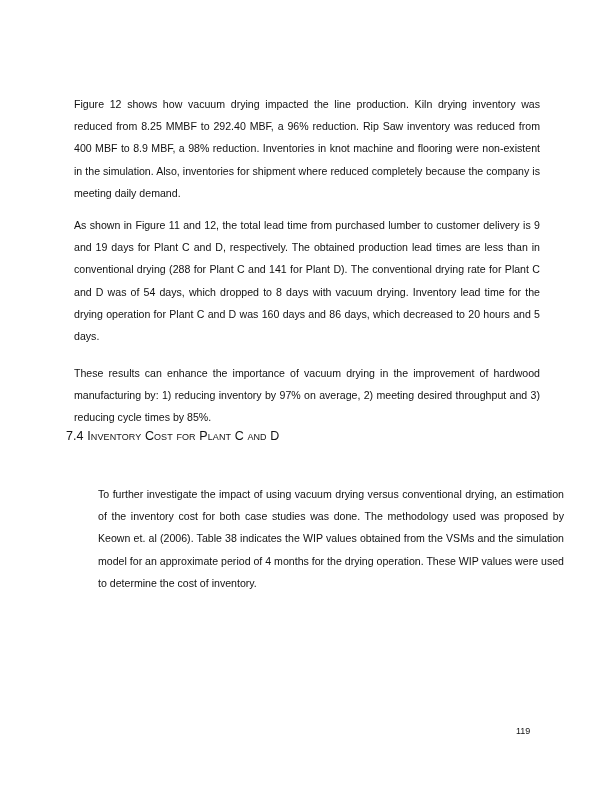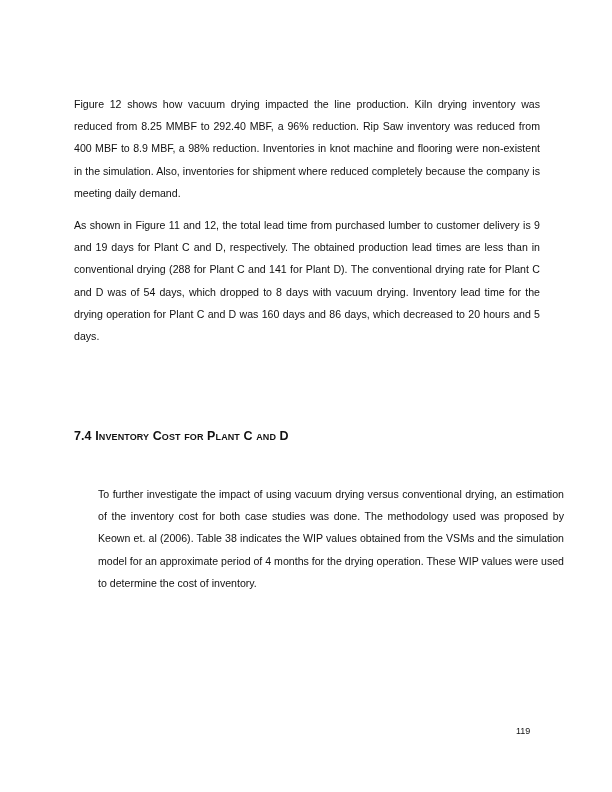--- a/index.html
+++ b/index.html
@@ -5,31 +5,32 @@
   html, body { margin: 0; padding: 0; background: #ffffff; }
   body { width: 612px; height: 792px; position: relative; overflow: hidden;
          font-family: "Liberation Sans", sans-serif; color: #111; }
   .page { position: absolute; left: 0; top: 0; width: 511px; height: 792px; background: #fff; }
   .para { position: absolute; left: 74px; width: 466px; font-size: 10.6px;
           line-height: 22.2px; text-align: justify; margin: 0; }
   .p1 { top: 93px; }
   .p2 { top: 200px; margin-top: 14px; }
   .p3 { top: 362px; }
   .p5 { top: 483px; margin-left: 24px; }
-  .heading { position: absolute; left: 74px; top: 429px; font-size: 12.5px; font-weight: bold;
+  .heading { position: absolute; left: 66px; top: 429px; font-size: 12.5px; font-weight: normal;
              margin: 0; letter-spacing: 0.1px; }
   .heading .sc { font-variant: small-caps; }
   .pagenum { position: absolute; left: 516px; top: 726px; font-size: 9px; }
 </style>
 </head>
 <body>
 
 <div class="page">
   <p class="para p1">Figure 12 shows how vacuum drying impacted the line production. Kiln drying inventory was reduced from 8.25 MMBF to 292.40 MBF, a 96% reduction. Rip Saw inventory was reduced from 400 MBF to 8.9 MBF, a 98% reduction. Inventories in knot machine and flooring were non-existent in the simulation. Also, inventories for shipment where reduced completely because the company is meeting daily demand.</p>
   <p class="para p2">As shown in Figure 11 and 12, the total lead time from purchased lumber to customer delivery is 9 and 19 days for Plant C and D, respectively.  The obtained production lead times are less than in conventional drying (288 for Plant C and 141 for Plant D). The conventional drying rate for Plant C and D was of 54 days, which dropped to 8 days with vacuum drying. Inventory lead time for the drying operation for Plant C and D was 160 days and 86 days, which decreased to 20 hours and 5 days.</p>
+  <p class="para p3">These results can enhance the importance of vacuum drying in the improvement of hardwood manufacturing by: 1) reducing inventory by 97% on average, 2) meeting desired throughput and 3) reducing cycle times by 85%.</p>
 
   <h3 class="heading">
     <span>7.4</span>
     <span class="sc">Inventory Cost for Plant C and D</span>
   </h3>
 
   <p class="para p5">To further investigate the impact of using vacuum drying versus conventional drying, an estimation of the inventory cost for both case studies was done. The methodology used was proposed by Keown et. al (2006). Table 38 indicates the WIP values obtained from the VSMs and the simulation model for an approximate period of 4 months for the drying operation. These WIP values were used to determine the cost of inventory.</p>
 
   <div class="pagenum">119</div>
 </div>

